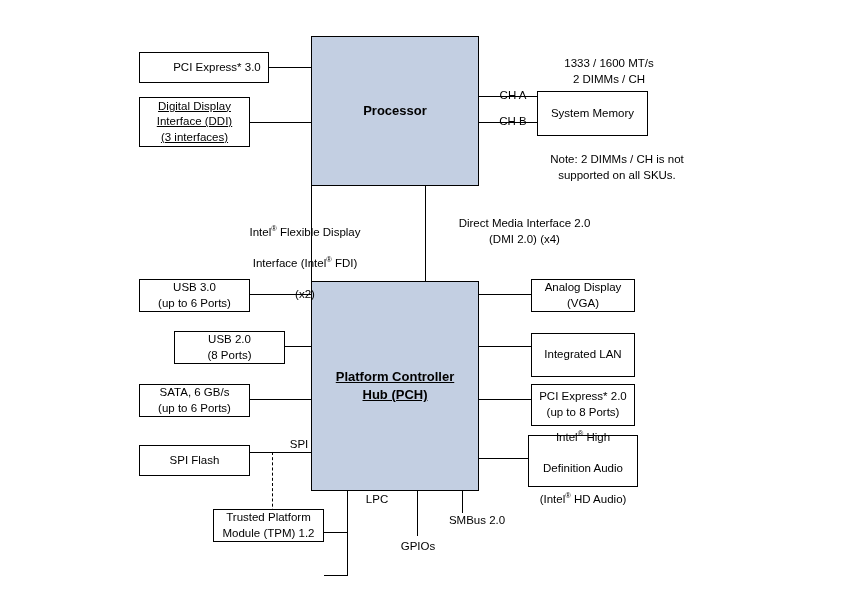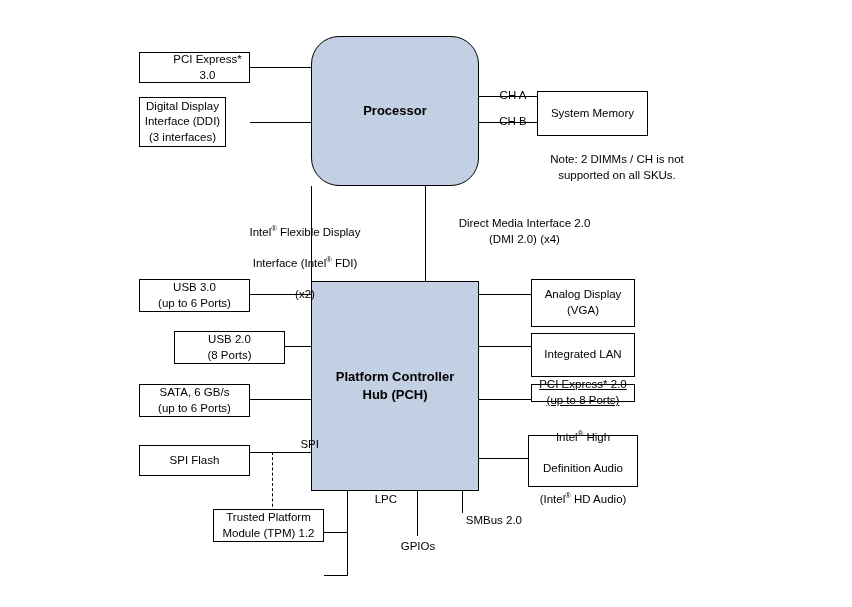--- a/index.html
+++ b/index.html
@@ -36,21 +36,21 @@
   }
   .label {
     position: absolute;
     font-size: 11.5px;
     color: #000000;
     line-height: 1.35;
     white-space: pre-line;
     text-align: center;
   }
   .label.left {
-    text-align: right;
+    text-align: center;
   }
   .line {
     position: absolute;
     background: #000000;
   }
   .hline { height: 1px; }
   .vline { width: 1px; }
   .dashed-v {
     position: absolute;
     width: 0;
@@ -92,34 +92,34 @@
   <div class="dashed-v" style="left:272px; top:452px; height:65px;"></div>
 
   <div class="line vline" style="left:347px; top:491px; height:85px;"></div>
   <div class="line hline" style="left:324px; top:532px; width:24px;"></div>
   <div class="line hline" style="left:324px; top:575px; width:24px;"></div>
 
   <div class="line vline" style="left:417px; top:491px; height:45px;"></div>
 
   <div class="line vline" style="left:462px; top:491px; height:22px;"></div>
 
-  <div class="box chip" style="left:311px; top:36px; width:168px; height:150px;border-radius:28px;">
+  <div class="box chip" style="left:311px; top:36px; width:168px; height:150px;">
     <span>Processor</span>
   </div>
 
-  <div class="box chip" style="left:311px; top:281px; width:168px; height:210px;">
+  <div class="box chip" style="left:311px; top:281px; width:168px; height:210px;text-decoration:underline;">
     <span>Platform Controller
 Hub (PCH)</span>
   </div>
 
-  <div class="box" style="left:139px; top:52px; width:111px; height:31px;padding-left:26px;">
+  <div class="box" style="left:139px; top:52px; width:130px; height:31px;padding-left:26px;">
     <span>PCI Express* 3.0</span>
   </div>
 
-  <div class="box" style="left:139px; top:97px; width:87px; height:50px;">
+  <div class="box" style="left:139px; top:97px; width:111px; height:50px;text-decoration:underline;">
     <span>Digital Display
 Interface (DDI)
 (3 interfaces)</span>
   </div>
 
   <div class="box" style="left:537px; top:91px; width:111px; height:45px;">
     <span>System Memory</span>
   </div>
 
   <div class="box" style="left:139px; top:279px; width:111px; height:33px;">
@@ -140,42 +140,44 @@
   <div class="box" style="left:139px; top:437px; width:111px; height:31px;margin-top:8px;">
     <span>SPI Flash</span>
   </div>
 
   <div class="box" style="left:213px; top:509px; width:111px; height:33px;">
     <span>Trusted Platform
 Module (TPM) 1.2</span>
   </div>
 
 
-  <div class="box" style="left:531px; top:279px; width:104px; height:48px;">
+  <div class="box" style="left:531px; top:279px; width:104px; height:33px;">
     <span>Analog Display
 (VGA)</span>
   </div>
 
   <div class="box" style="left:531px; top:333px; width:104px; height:44px;">
     <span>Integrated LAN</span>
   </div>
 
-  <div class="box" style="left:531px; top:384px; width:104px; height:18px;text-decoration:underline;">
+  <div class="box" style="left:531px; top:384px; width:104px; height:42px;">
     <span>PCI Express* 2.0
 (up to 8 Ports)</span>
   </div>
 
   <div class="box" style="left:528px; top:435px; width:110px; height:52px;">
     <span>
       <span>Intel</span><sup>®</sup><span> High</span><br>
       <span>Definition Audio</span><br>
       <span>(Intel</span><sup>®</sup><span> HD Audio)</span>
     </span>
   </div>
 
+  <div class="label" style="left:521px; top:56px; width:176px;">1333 / 1600 MT/s
+2 DIMMs / CH</div>
 
   <div class="label" style="left:491px; top:88px; width:44px;">CH A</div>
 
   <div class="label" style="left:491px; top:114px; width:44px;">CH B</div>
 
   <div class="label" style="left:517px; top:152px; width:200px;">Note: 2 DIMMs / CH is not
 supported on all SKUs.</div>
 
   <div class="label" style="left:228px; top:209px; width:154px;">
     <span>Intel</span><sup>®</sup><span> Flexible Display</span><br>

